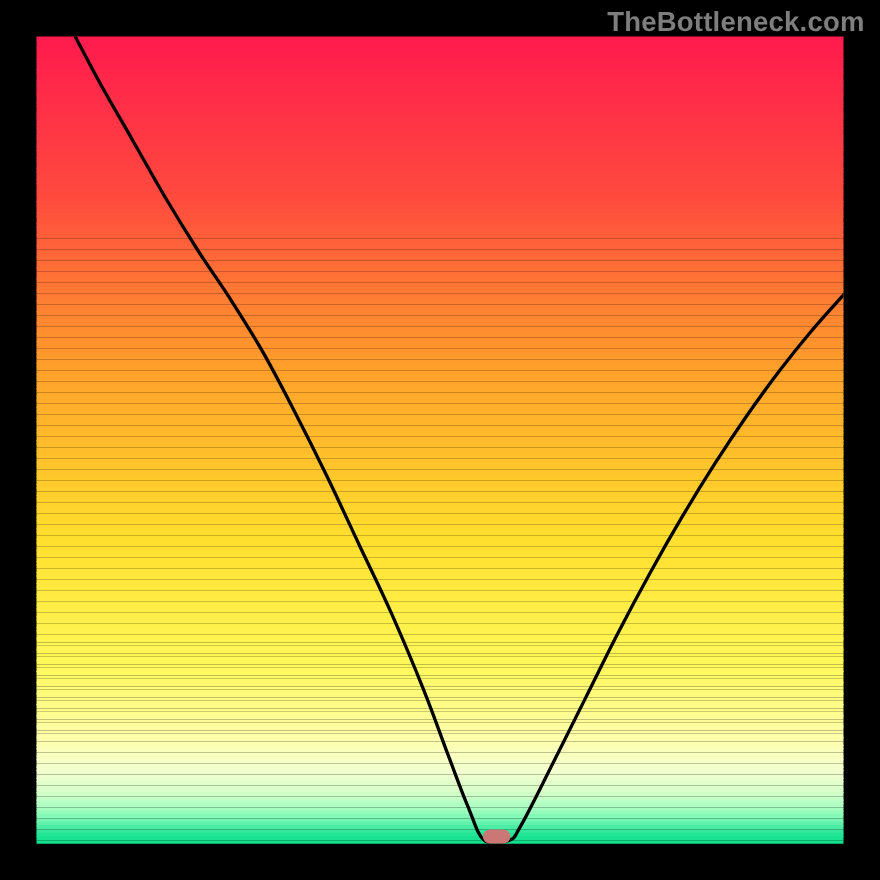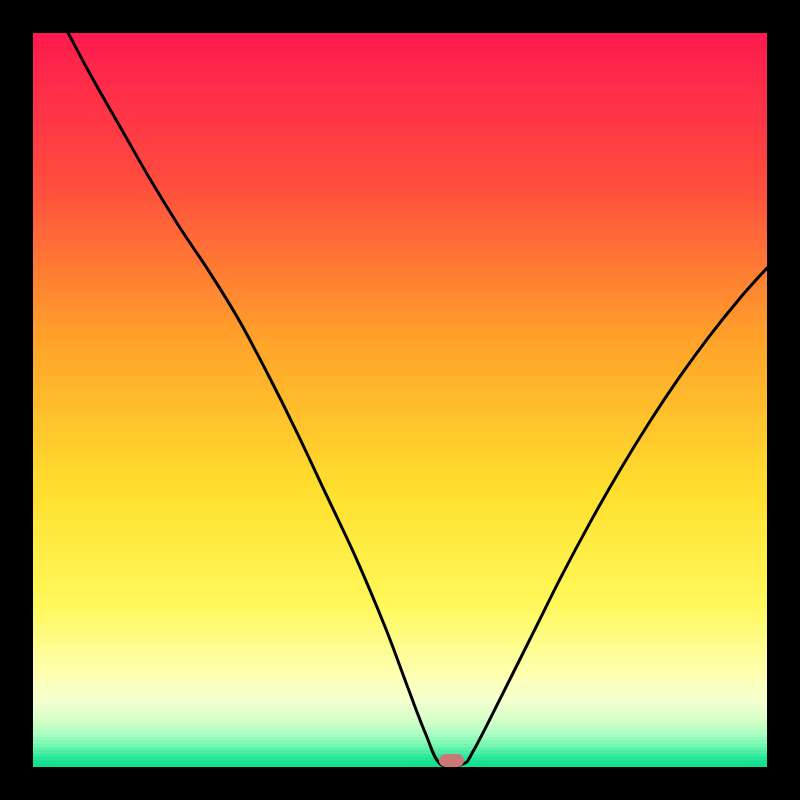--- a/index.html
+++ b/index.html
@@ -281,13 +281,14 @@
         <div class="band" style="top:723.9909090909091px;height:3.9363636363636365px;background:rgb(34,229,150)"></div>
         <div class="band" style="top:727.3272727272728px;height:3.9363636363636365px;background:rgb(26,226,147)"></div>
         <div class="band" style="top:730.6636363636363px;height:3.9363636363636365px;background:rgb(19,224,143)"></div>
       </div>
     <svg class="curve" viewBox="0 0 734 734" preserveAspectRatio="none" id="curve-svg">
         <path d="M 35.23 0.00 C 39.46 7.93, 49.21 26.86, 58.72 44.04 C 68.23 61.22, 77.51 76.92, 88.08 95.42 C 98.65 113.92, 106.87 128.96, 117.44 146.80 C 128.01 164.64, 136.23 178.00, 146.80 194.51 C 157.37 211.02, 165.59 222.03, 176.16 238.55 C 186.73 255.06, 194.95 267.76, 205.52 286.26 C 216.09 304.76, 224.31 320.83, 234.88 341.31 C 245.45 361.79, 253.67 378.23, 264.24 400.03 C 274.81 421.83, 283.03 439.96, 293.60 462.42 C 304.17 484.88, 312.39 501.03, 322.96 524.81 C 333.53 548.59, 343.07 571.42, 352.32 594.54 C 361.57 617.66, 367.07 634.10, 374.34 653.26 C 381.61 672.42, 386.74 686.97, 392.69 700.97 C 398.64 714.97, 400.76 725.65, 407.37 731.06 C 413.98 736.48, 423.44 733.44, 429.39 731.06 C 435.34 728.69, 433.13 730.54, 440.40 717.85 C 447.67 705.17, 459.19 681.47, 469.76 660.60 C 480.33 639.73, 488.55 623.02, 499.12 601.88 C 509.69 580.74, 517.91 563.64, 528.48 543.16 C 539.05 522.68, 547.27 507.27, 557.84 488.11 C 568.41 468.95, 576.63 454.57, 587.20 436.73 C 597.77 418.89, 605.99 405.54, 616.56 389.02 C 627.13 372.51, 635.35 360.17, 645.92 344.98 C 656.49 329.79, 664.71 318.48, 675.28 304.61 C 685.85 290.74, 694.07 280.46, 704.64 267.91 C 715.21 255.36, 728.72 240.83, 734.00 234.88" fill="none" stroke="#000000" stroke-width="3" stroke-linecap="round" stroke-linejoin="round"></path>
       </svg>
     <div class="marker" id="marker" style="width: 25.69px; height: 13.212px; left: 405.535px; top: 720.788px; background: rgb(203, 119, 118);"></div>
   </div>
 
+  <div class="watermark">TheBottleneck.com</div>
 </div>
 
 </body></html>

